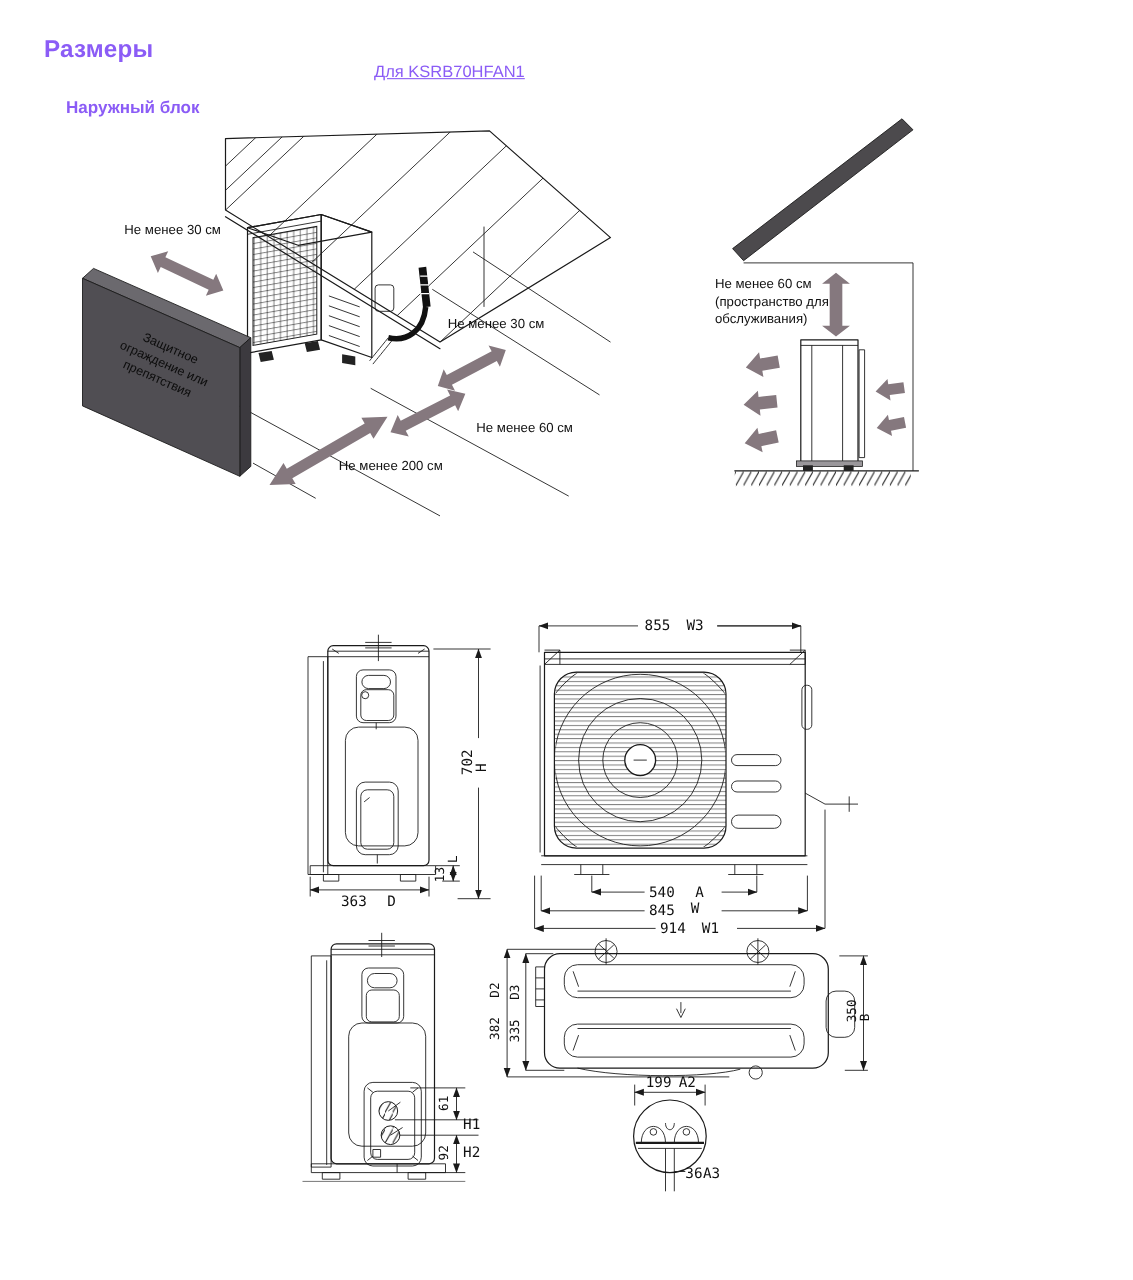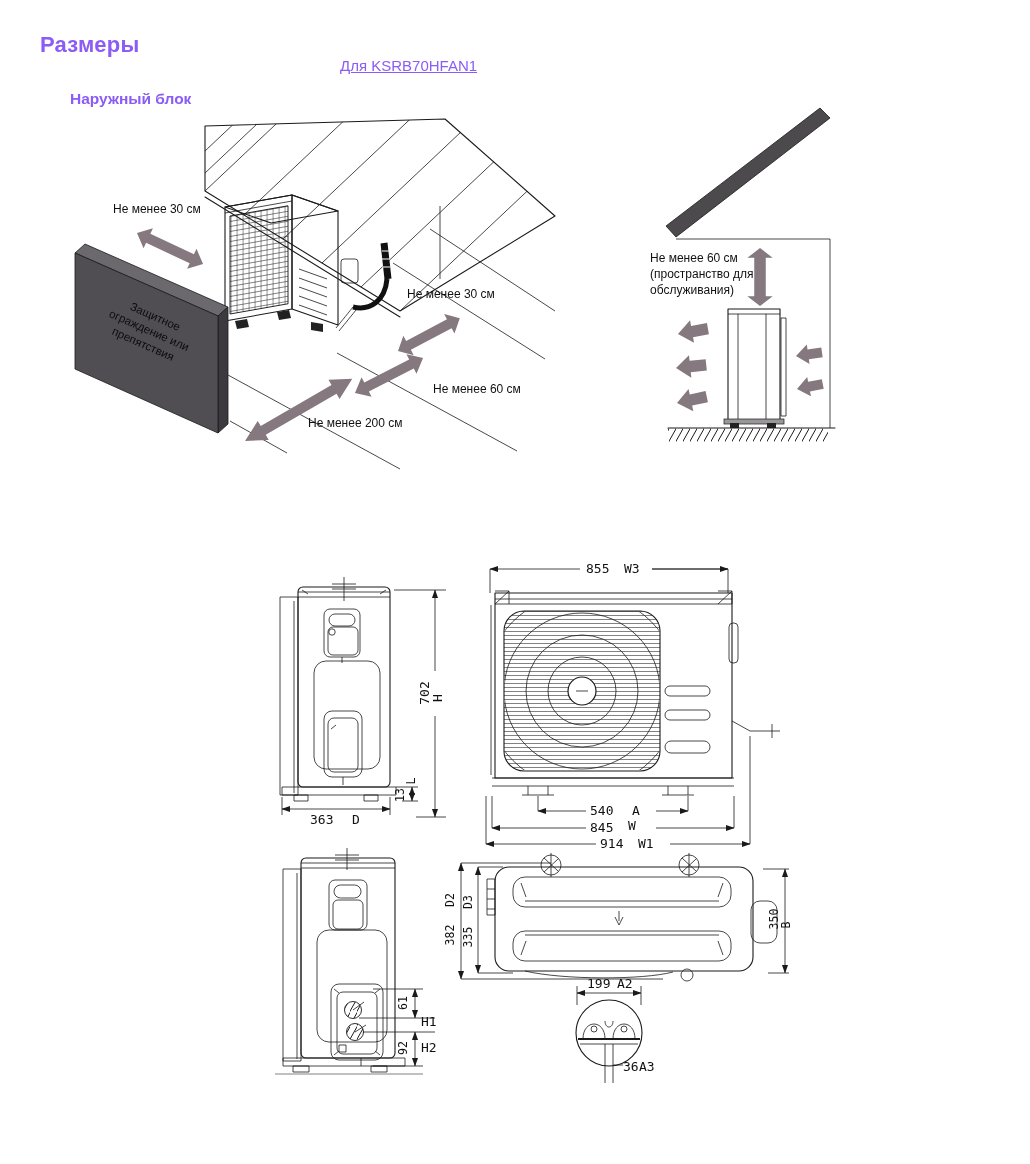--- a/index.html
+++ b/index.html
@@ -1,21 +1,21 @@
 <!DOCTYPE html>
 <html><head>
 <meta charset="utf-8">
 <style>
   html,body{margin:0;padding:0;background:#fff;}
   #page{position:relative;width:1030px;height:1164px;background:#ffffff;overflow:hidden;
         font-family:"Liberation Sans",sans-serif;color:#8b5cf6;margin-top:26px;}
   .abs{position:absolute;}
   #title{left:40px;top:6px;font-size:22px;font-weight:bold;letter-spacing:.2px;}
   #model{left:340px;top:31px;font-size:15px;text-decoration:underline;}
-  #section{left:70px;top:64px;font-size:15.5px;font-weight:bold;text-align:right;}
+  #section{left:60px;top:64px;font-size:15.5px;font-weight:bold;text-align:right;}
   svg{position:absolute;overflow:visible;}
   .ln{fill:none;stroke:#1a1a1a;stroke-width:1.1;stroke-linecap:round;stroke-linejoin:round;}
   .md{fill:none;stroke:#1a1a1a;stroke-width:.8;stroke-linejoin:round;}
   .tn{fill:none;stroke:#1a1a1a;stroke-width:.55;}
   .dim{fill:none;stroke:#1a1a1a;stroke-width:.8;}
   .dt{font:13px "DejaVu Sans Mono",monospace;fill:#111;}
   .dts{font:11.5px "DejaVu Sans Mono",monospace;fill:#111;}
   .rl{font:12px "Liberation Sans",sans-serif;fill:#111;}
   .mid{text-anchor:middle;}
 </style>

